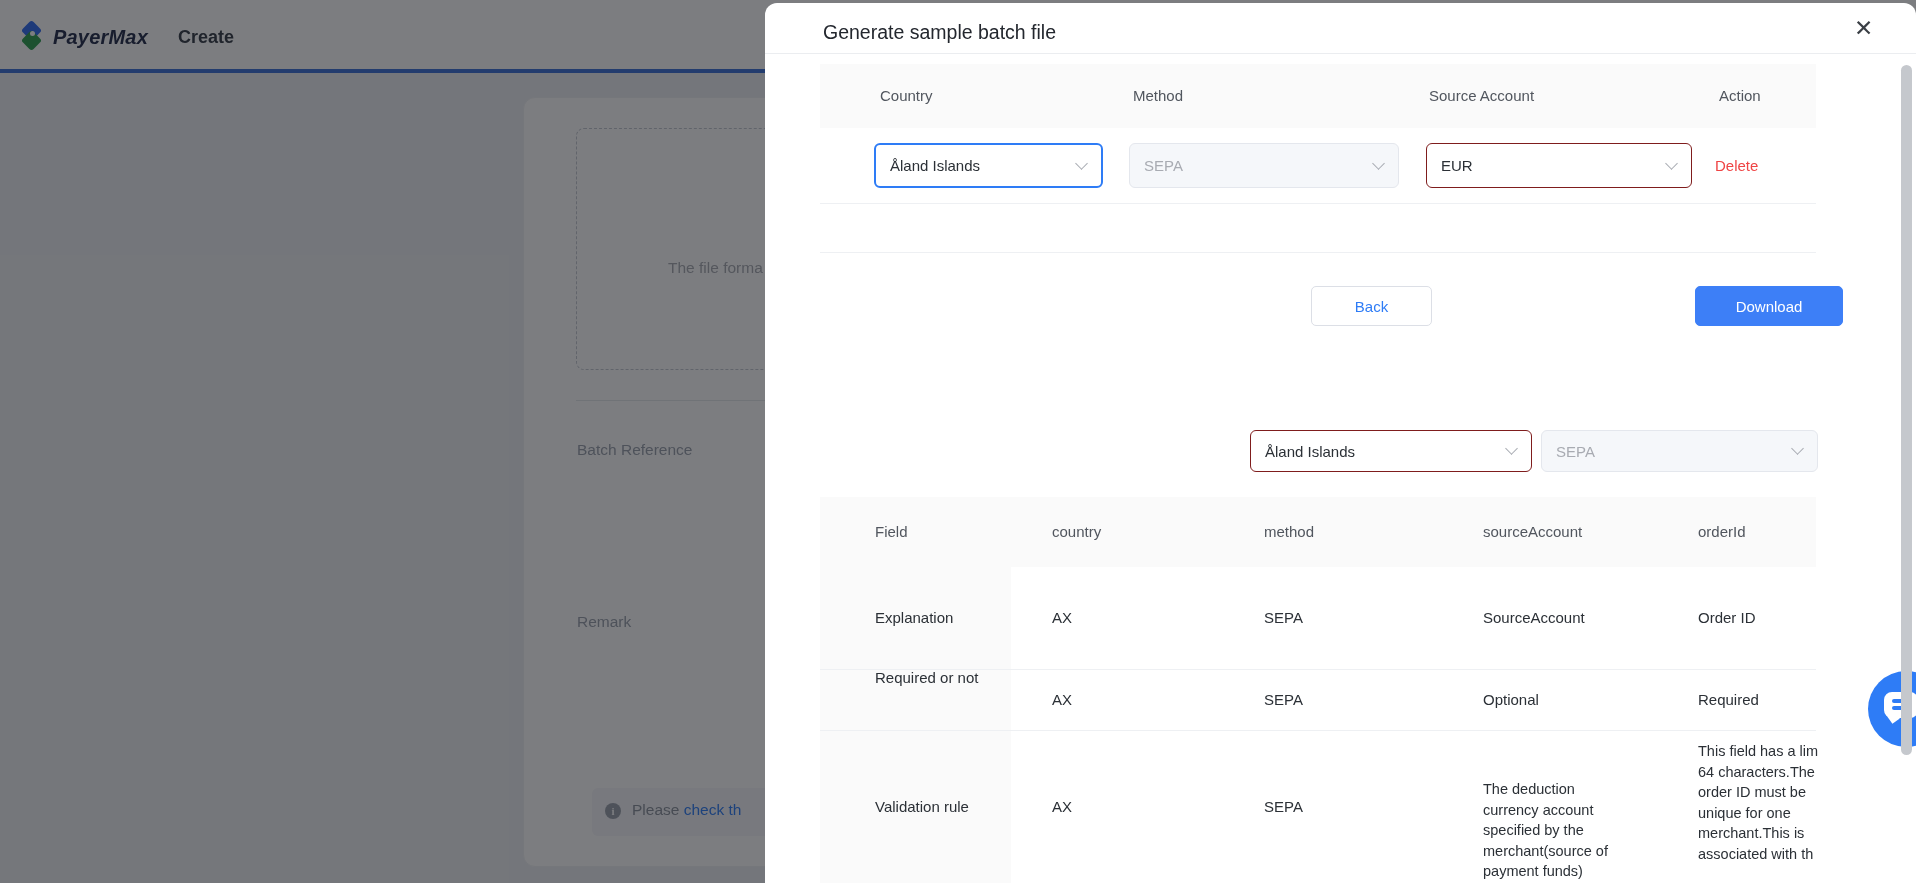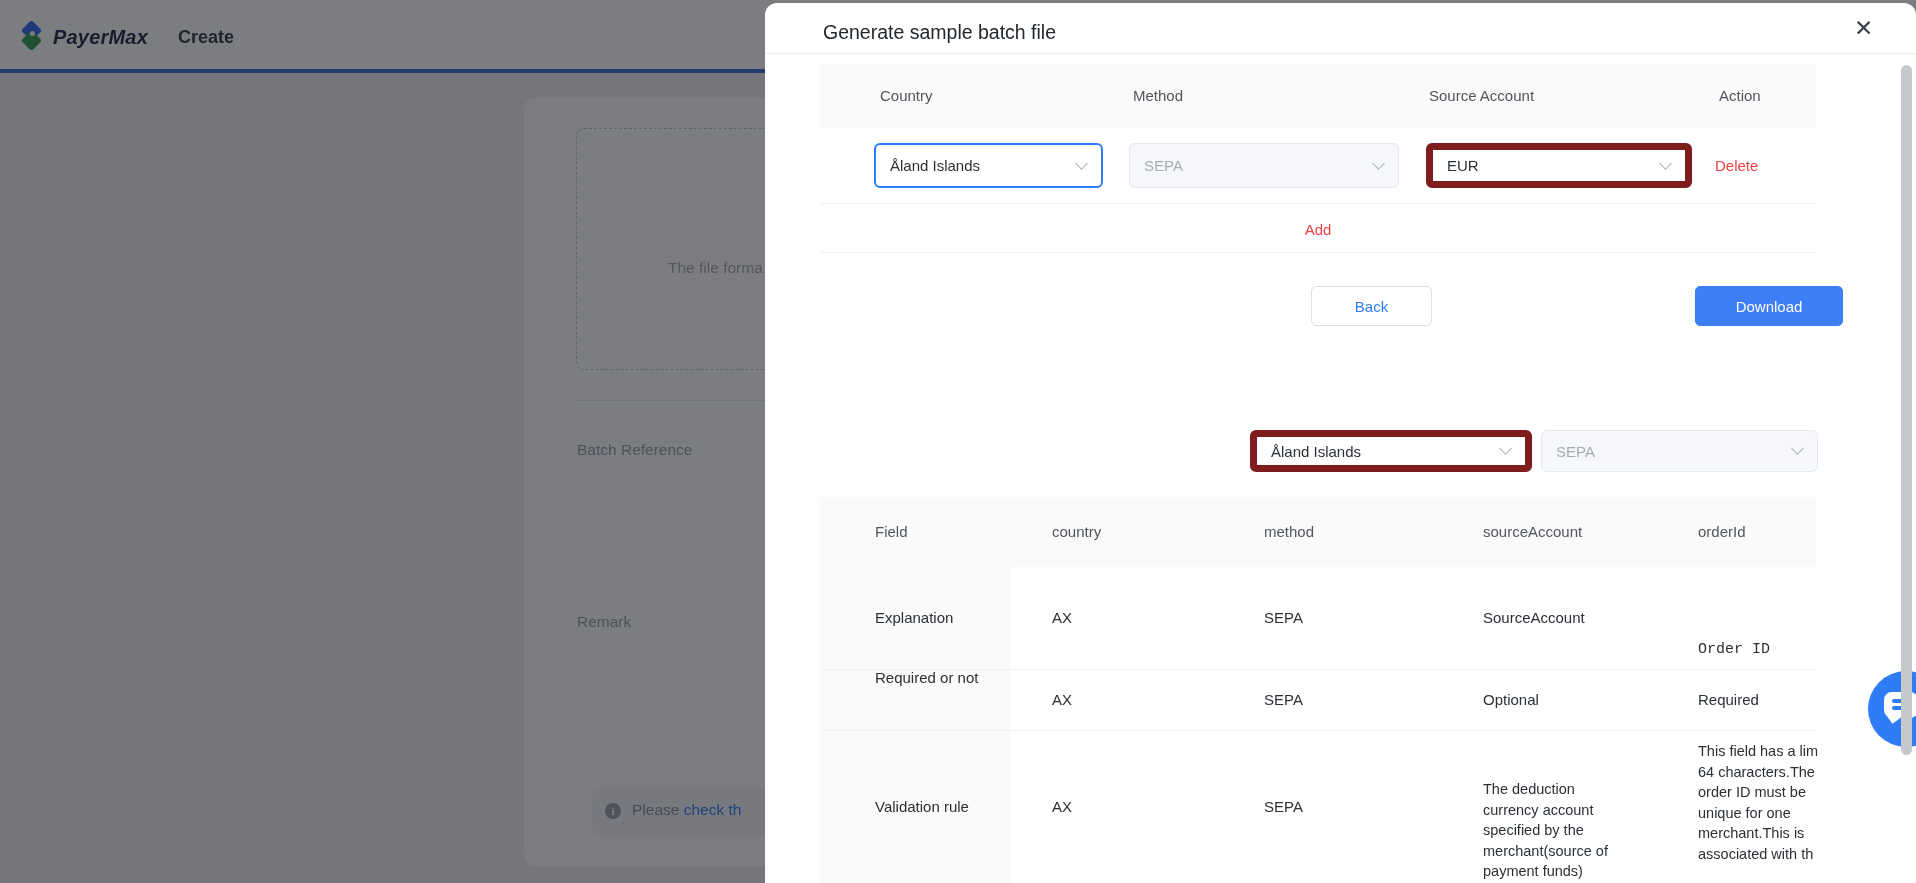--- a/index.html
+++ b/index.html
@@ -35,21 +35,21 @@
   
   #modal{left:765px;top:3px;width:1151px;height:880px;background:#fff;border-radius:12px 12px 0 0;z-index:20;}
   #modal-title{left:58px;top:18px;font-size:19.5px;font-weight:500;color:#23272e;}
   #modal-close{left:1089px;top:14px;font-size:23px;color:#3a3f45;cursor:pointer;line-height:1;}
   #modal-divider{left:0;top:50px;width:1151px;height:1px;background:#ebedf0;}
   .thead{background:#fafafa;}
   .th{position:absolute;font-size:15px;color:#51565e;white-space:nowrap;}
   .cell{position:absolute;font-size:15px;color:#2b3036;white-space:nowrap;}
   
   .sel{position:absolute;height:45px;border-radius:6px;box-sizing:border-box;display:flex;align-items:center;
-       padding:0 30px 0 14px;font-size:15px;color:#2b3036;background:#fff;border:7px solid #7f1d1d;}
+       padding:0 30px 0 14px;font-size:15px;color:#2b3036;background:#fff;border:1px solid #7f1d1d;}
   .sel--focus{border:2px solid #2e7cf6;}
   .sel--disabled{background:#f5f7fa;border:1px solid #e4e7ed;color:#a8abb2;}
   .chev{position:absolute;right:15px;top:50%;width:8px;height:8px;margin-top:-7px;
         border-right:1.5px solid #a8abb2;border-bottom:1.5px solid #a8abb2;transform:rotate(45deg);}
   .link{color:#ef4444;cursor:pointer;text-decoration:none;}
   .hline{position:absolute;height:1px;background:#eef0f3;}
   
   .btn{position:absolute;height:40px;border-radius:5px;box-sizing:border-box;display:flex;align-items:center;
        justify-content:center;font-size:15px;cursor:pointer;}
   .btn--plain{background:#fff;border:1px solid #dcdfe6;color:#2e7cf6;}
@@ -110,23 +110,20 @@
     <span>SEPA</span>
     <span class="chev"></span>
   </div>
   <div class="sel" style="left:661px;top:140px;width:266px;">
     <span>EUR</span>
     <span class="chev"></span>
   </div>
   <a class="abs link" style="left:950px;top:140px;line-height:45px;font-size:15px;">Delete</a>
 
   <div class="hline" style="left:55px;top:200px;width:996px;"></div>
-  <div class="abs" style="left:55px;top:218px;width:996px;text-align:center;font-size:15px;">
-    <a class="link">Add</a>
-  </div>
   <div class="hline" style="left:55px;top:249px;width:996px;"></div>
 
   <div class="btn btn--plain" style="left:530px;top:283px;width:121px;margin-left:16px;">
     <span>Back</span>
   </div>
   <div class="btn btn--primary" style="left:930px;top:283px;width:148px;">
     <span>Download</span>
   </div>
 
   <div class="sel" style="left:485px;top:427px;width:282px;height:42px;">
@@ -144,21 +141,21 @@
     <span class="th" style="left:444px;line-height:70px;">method</span>
     <span class="th" style="left:663px;line-height:70px;">sourceAccount</span>
     <span class="th" style="left:878px;line-height:70px;">orderId</span>
   </div>
   <div class="abs" style="left:55px;top:564px;width:191px;height:316px;background:#fafafa;"></div>
 
   <span class="cell" style="left:110px;top:564px;line-height:102px;">Explanation</span>
   <span class="cell" style="left:287px;top:564px;line-height:102px;">AX</span>
   <span class="cell" style="left:499px;top:564px;line-height:102px;">SEPA</span>
   <span class="cell" style="left:718px;top:564px;line-height:102px;">SourceAccount</span>
-  <span class="cell" style="left:933px;top:596px;line-height:102px;font-family:Liberation Mono, monospace;">Order ID</span>
+  <span class="cell" style="left:933px;top:564px;line-height:102px;">Order ID</span>
   <div class="hline" style="left:55px;top:666px;width:996px;"></div>
 
   <span class="cell" style="left:110px;top:644px;line-height:61px;">Required or not</span>
   <span class="cell" style="left:287px;top:666px;line-height:61px;">AX</span>
   <span class="cell" style="left:499px;top:666px;line-height:61px;">SEPA</span>
   <span class="cell" style="left:718px;top:666px;line-height:61px;">Optional</span>
   <span class="cell" style="left:933px;top:666px;line-height:61px;">Required</span>
   <div class="hline" style="left:55px;top:727px;width:996px;"></div>
 
   <span class="cell" style="left:110px;top:795px;">Validation rule</span>

